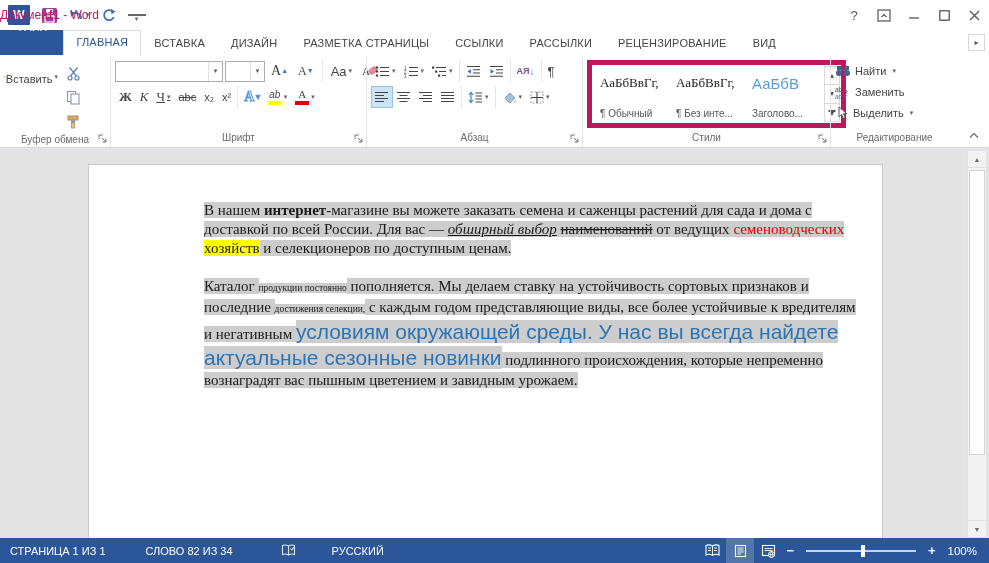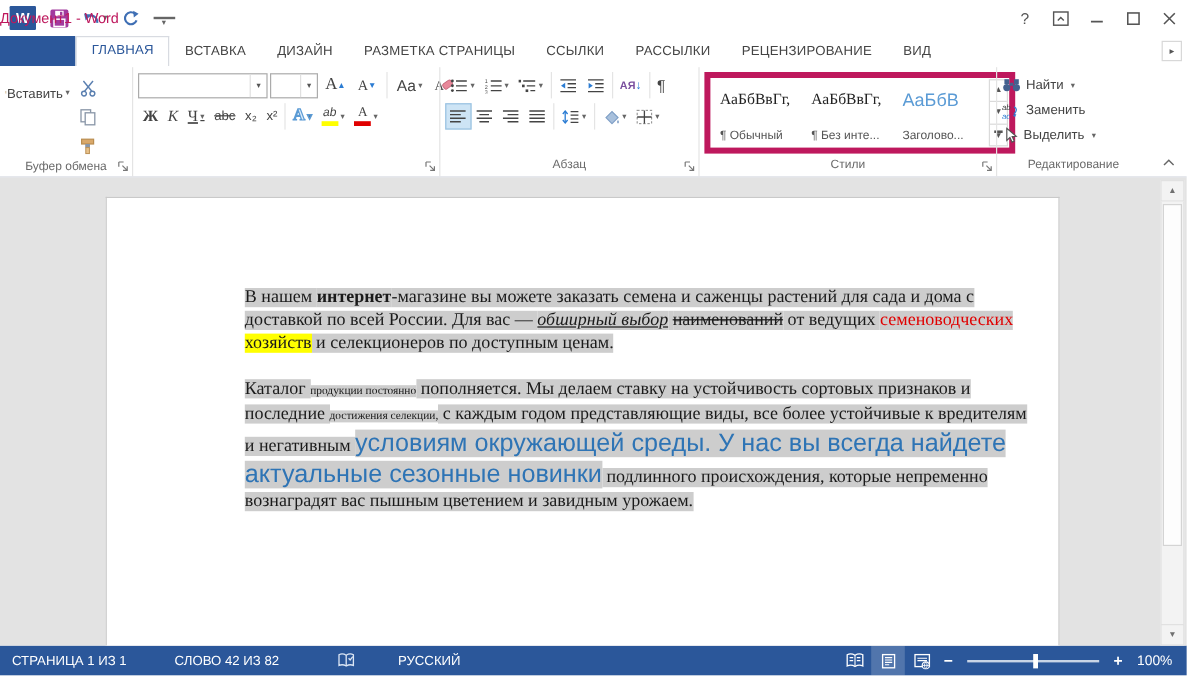--- a/index.html
+++ b/index.html
@@ -70,21 +70,21 @@
 
   
   .editcol { display:flex; flex-direction:column; gap:3px; padding-top:2px; }
   .editrow { display:flex; align-items:center; gap:4px; font-size:11px; height:18px; }
 
   .collapse-chevron { position:absolute; right:8px; bottom:6px; width:14px; height:12px; display:flex; align-items:center; justify-content:center; }
 
   
   .docarea { position:relative; height:390px; background:#e3e3e3; overflow:hidden; }
   .page { position:absolute; left:88px; top:16px; width:795px; height:380px; background:#fff; border:1px solid #c9c9c9; border-bottom:none; }
-  .textbody { padding:74px 18px 0 115px; font-family:"Liberation Serif","DejaVu Serif",serif; font-size:15px; line-height:19px; color:#1a1a1a; width:660px; box-sizing:content-box; }
+  .textbody { padding:36px 18px 0 115px; font-family:"Liberation Serif","DejaVu Serif",serif; font-size:15px; line-height:19px; color:#1a1a1a; width:660px; box-sizing:content-box; }
   .para { margin:0; }
   .para.blank { height:19px; }
   .r-sel { background:var(--selection,#cdcdcd); }
   .r-b { font-weight:bold; }
   .r-iu { font-style:italic; text-decoration:underline; }
   .r-st { text-decoration:line-through; }
   .r-red { color:var(--red-text,#e00000); }
   .r-hl { background:var(--highlight,#ffff00); }
   .r-sm { font-size:9.5px; }
   .r-blue { color:var(--blue-text,#2e74b5); font-family:"Liberation Sans",sans-serif; font-size:21px; line-height:26px; }
@@ -275,20 +275,21 @@
             </div>
             <div class="rbtn dd">
               <span class="colorbar">
                   <span style="font-size:11px;font-family:'Liberation Serif',serif">А</span>
                   <span class="bar" style="background:#e00000"></span>
                 </span>
             </div>
           </div>
         </div>
       </div>
+      <div class="glabel">Шрифт</div>
       <svg class="launcher" viewBox="0 0 11 11">
         <path d="M2 2 H6 M2 2 V6" stroke="#777" stroke-width="1" fill="none"></path>
         <path d="M5 5 L9 9 M9 5.5 V9 H5.5" stroke="#777" stroke-width="1" fill="none"></path>
       </svg>
     </div>
 
     <div class="rgroup" style="width:216px">
       <div class="gcontent">
         <div class="fcol">
           <div class="frow">
@@ -471,21 +472,21 @@
       <div class="varrow">▲</div>
       <div class="vtrack">
         <div class="vthumb"></div>
       </div>
       <div class="varrow">▼</div>
     </div>
   </div>
 
   <div class="statusbar">
     <div class="sb-item">СТРАНИЦА 1 ИЗ 1</div>
-    <div class="sb-item" style="margin-left:8px">СЛОВО 42 ИЗ 82</div>
+    <div class="sb-item" style="margin-left:8px">СЛОВО 82 ИЗ 34</div>
     <div class="sb-item" style="margin-left:16px">
       <svg width="15" height="13" viewBox="0 0 15 13">
         <path d="M7.5 2 C5.5 .8 3 .8 1.5 1.6 V10.6 C3 9.8 5.5 9.8 7.5 11 C9.5 9.8 12 9.8 13.5 10.6 V1.6 C12 .8 9.5 .8 7.5 2 Z" fill="none" stroke="#dce6f4" stroke-width="1.1"></path>
         <path d="M7.5 2 V11" stroke="#dce6f4" stroke-width="1.1"></path>
         <path d="M9.5 4.5 L10.8 6 L13 3.2" fill="none" stroke="#dce6f4" stroke-width="1.1"></path>
       </svg>
     </div>
     <div class="sb-item" style="margin-left:4px">РУССКИЙ</div>
 
     <div class="sb-right">

